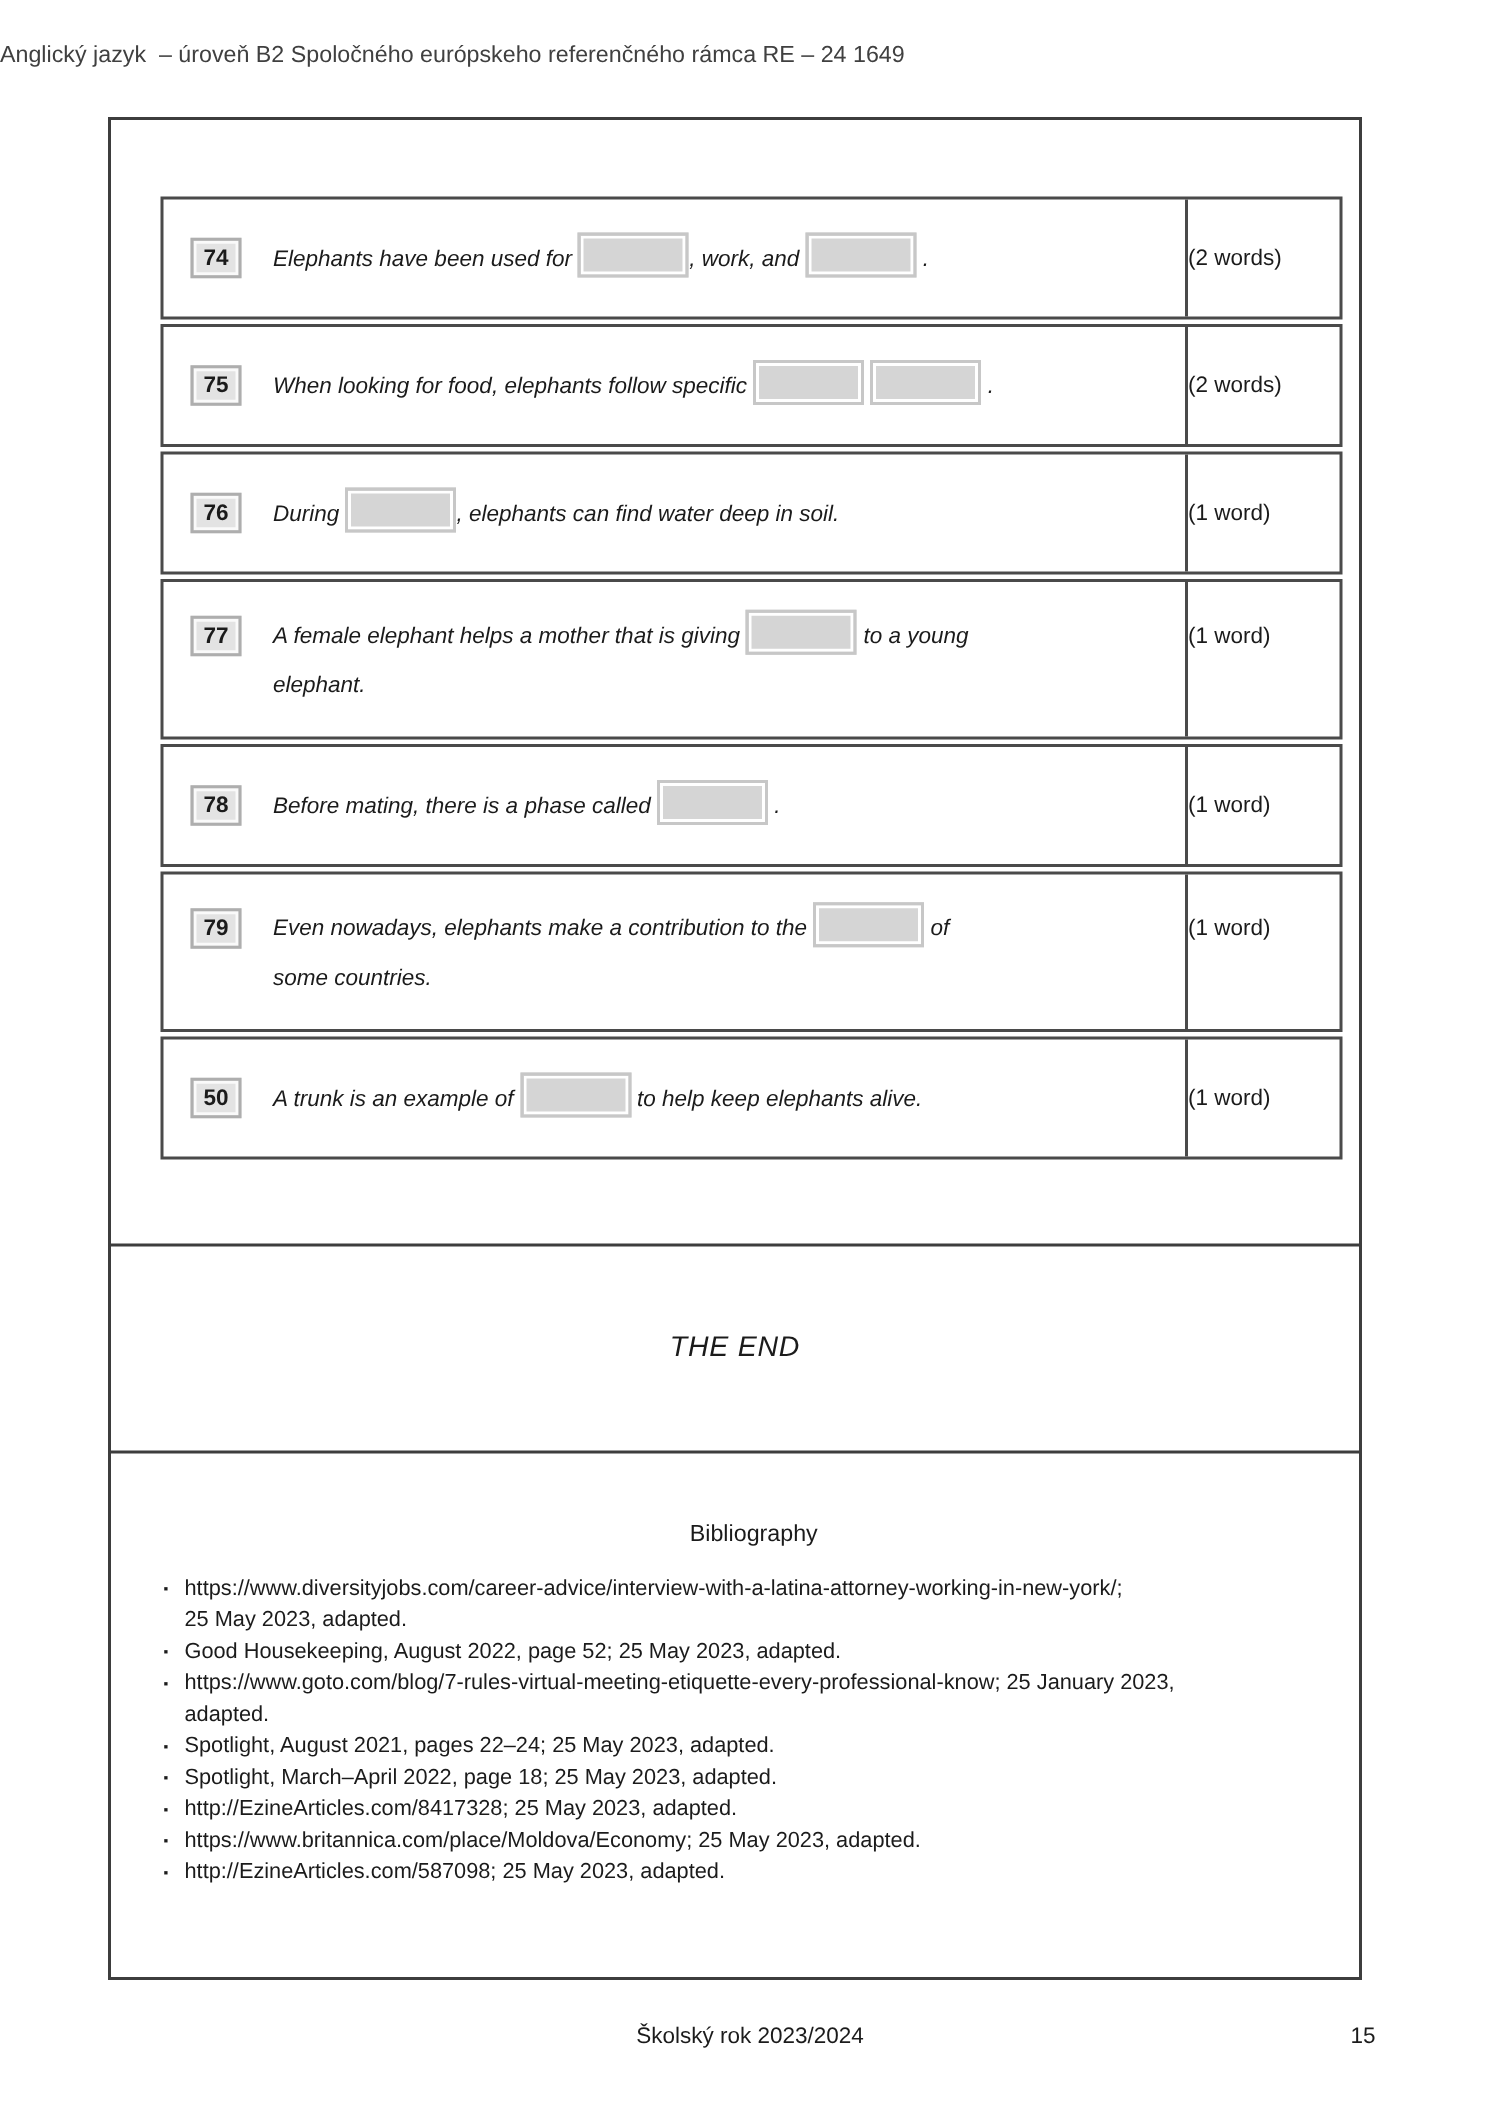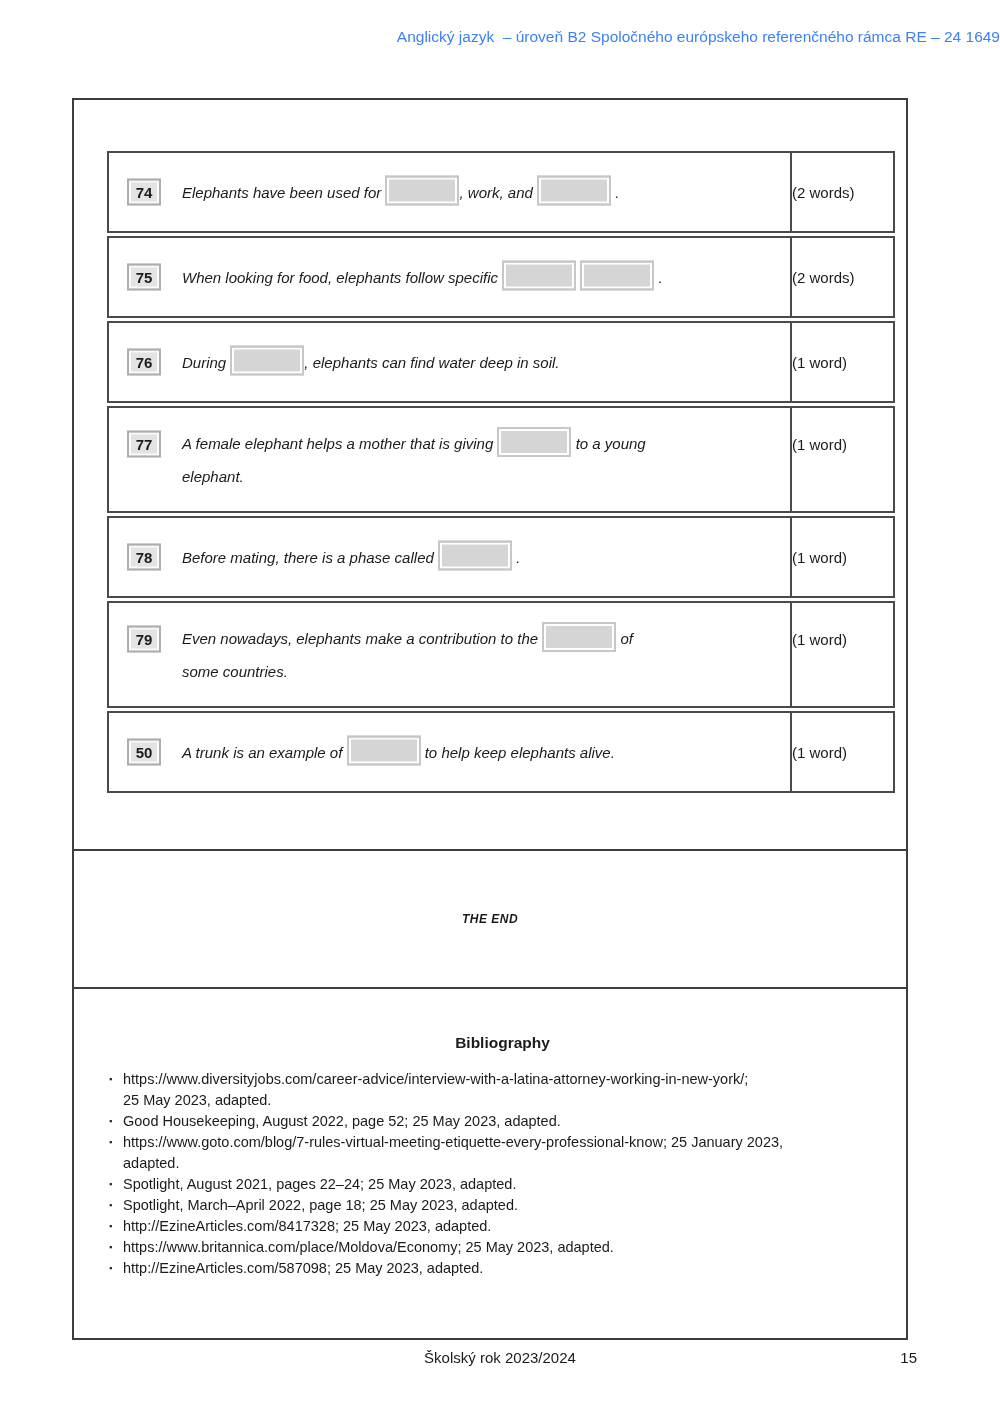--- a/index.html
+++ b/index.html
@@ -10,36 +10,35 @@
     background: #ffffff;
     font-family: "Liberation Sans", sans-serif;
     color: #1b1b1b;
     overflow: hidden;
   }
 
   
   .doc-header {
     position: absolute;
     top: 28px; left: 0; right: 0;
-    text-align: right;
+    text-align: left;
     font-size: 15.5px;
     white-space: pre;
-    color: #3b82f6;
+    color: #404040;
   }
 
   
   .outer-box {
     position: absolute;
     left: 72px; top: 78px;
     width: 836px; height: 1242px;
     border: 2px solid #3d3d3d;
     box-sizing: border-box;
     display: flex;
     flex-direction: column;
-    margin-top: 20px;
   }
   .section-questions { height: 749px; position: relative; }
   .section-the-end {
     height: 136px;
     border-top: 2px solid #3d3d3d;
     display: flex; align-items: center; justify-content: center;
   }
   .section-biblio {
     flex: 1;
     border-top: 2px solid #3d3d3d;
@@ -105,33 +104,33 @@
     left: 683px; right: 0;
     top: 50%;
     transform: translateY(-50%);
     font-size: 15px;
     white-space: nowrap;
   }
   .q-row.tall .q-words { top: 36px; }
 
   
   .the-end-label {
-    font-size: 12px;
-    font-weight: bold;
+    font-size: 19px;
+    font-weight: normal;
     font-style: italic;
     letter-spacing: 0.5px;
   }
 
   
   .biblio-title {
     position: absolute;
     top: 45px; left: 0; right: 0;
     text-align: center;
     font-size: 15.5px;
-    font-weight: bold;
+    font-weight: normal;
     padding-left: 25px;
   }
   .biblio-list {
     position: absolute;
     top: 80px; left: 34px; right: 20px;
     margin: 0; padding: 0;
     list-style: none;
   }
   .biblio-list li {
     position: relative;

